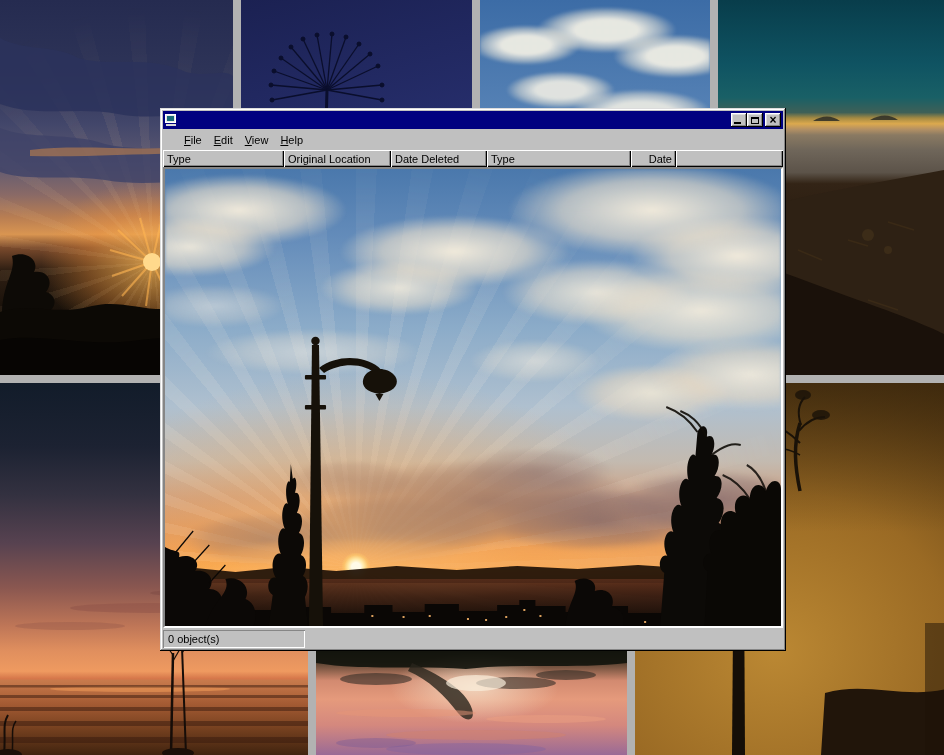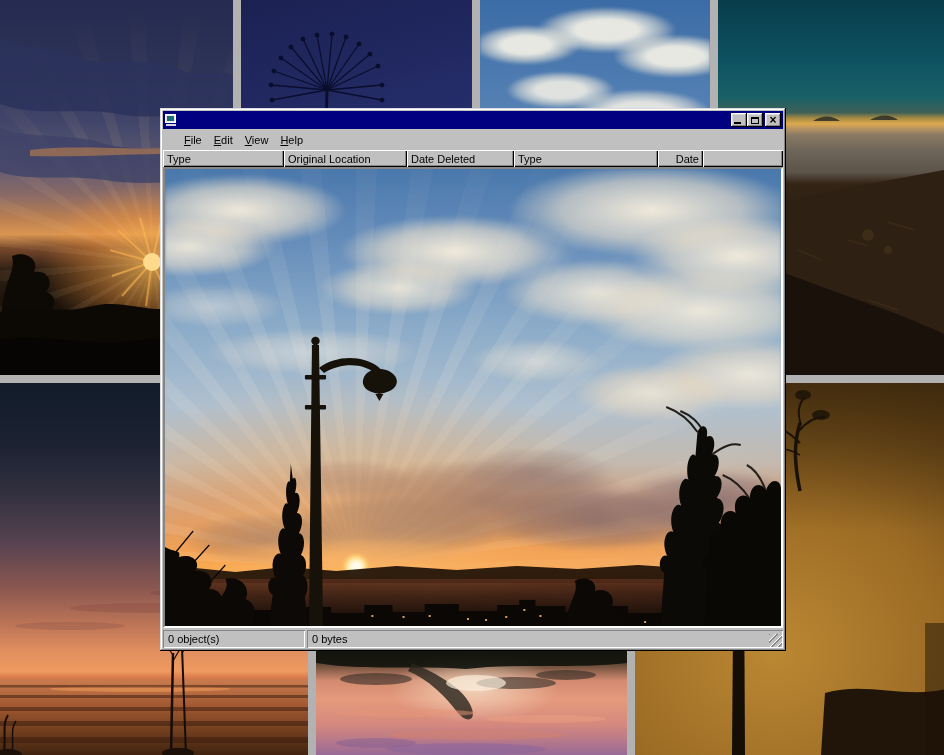--- a/index.html
+++ b/index.html
@@ -76,22 +76,22 @@
   .glyph-min{position:absolute;left:3px;bottom:3px;width:7px;height:2px;background:#000;}
   .glyph-max{width:8px;height:7px;border:1px solid #000;border-top-width:2px;box-sizing:border-box;}
   .glyph-x{font-size:12px;font-weight:bold;color:#000;line-height:10px;font-family:"Liberation Sans",sans-serif;}
   .menubar{height:21px;flex:0 0 21px;display:flex;align-items:center;padding-left:15px;font-size:11px;color:#000;}
   .mitem{padding:2px 6px;}
   .mitem u{text-underline-offset:1px;}
   .headers{height:17px;flex:0 0 17px;display:flex;font-size:11px;color:#000;}
   .hcell{background:#c0c0c0;display:flex;align-items:center;padding:0 4px;box-sizing:border-box;white-space:nowrap;overflow:hidden;
       box-shadow:inset 1px 1px 0 #fff,inset -1px -1px 0 #000,inset -2px -2px 0 #868686;}
   .c-name{width:121px;}
-  .c-loc{width:123px;}
-  .c-date{width:107px;}
+  .c-loc{width:107px;}
+  .c-date{width:96px;}
   .c-type{width:144px;}
   .c-size{width:45px;justify-content:flex-end;}
   .c-fill{flex:1 1 auto;}
   .listview{flex:1 1 auto;position:relative;background:#000;border:2px solid;border-color:#868686 #fff #fff #868686;overflow:hidden;}
   .statusbar{height:18px;flex:0 0 18px;display:flex;gap:2px;align-items:stretch;margin-top:2px;font-size:11px;color:#000;}
   .spanel{box-shadow:inset 1px 1px 0 #868686,inset -1px -1px 0 #fff;display:flex;align-items:center;padding:0 5px;box-sizing:border-box;}
   .p1{width:142px;flex:0 0 142px;}
   .p2{flex:1 1 auto;position:relative;}
   .grip{position:absolute;right:1px;bottom:1px;width:13px;height:13px;
       background:repeating-linear-gradient(-45deg,transparent 0 2px,#868686 2px 3px,#fff 3px 4px,transparent 4px 5px);}
@@ -452,20 +452,16 @@
             </g>
           </g>
         </svg>
       </div>
     </div>
 
     <div class="statusbar">
       <div class="spanel p1">
         <span>0 object(s)</span>
       </div>
-      <div class="spanel p2">
-        <span>0 bytes</span>
-        <span class="grip"></span>
-      </div>
     </div>
   </div>
 
 </div>
 
 </body></html>

